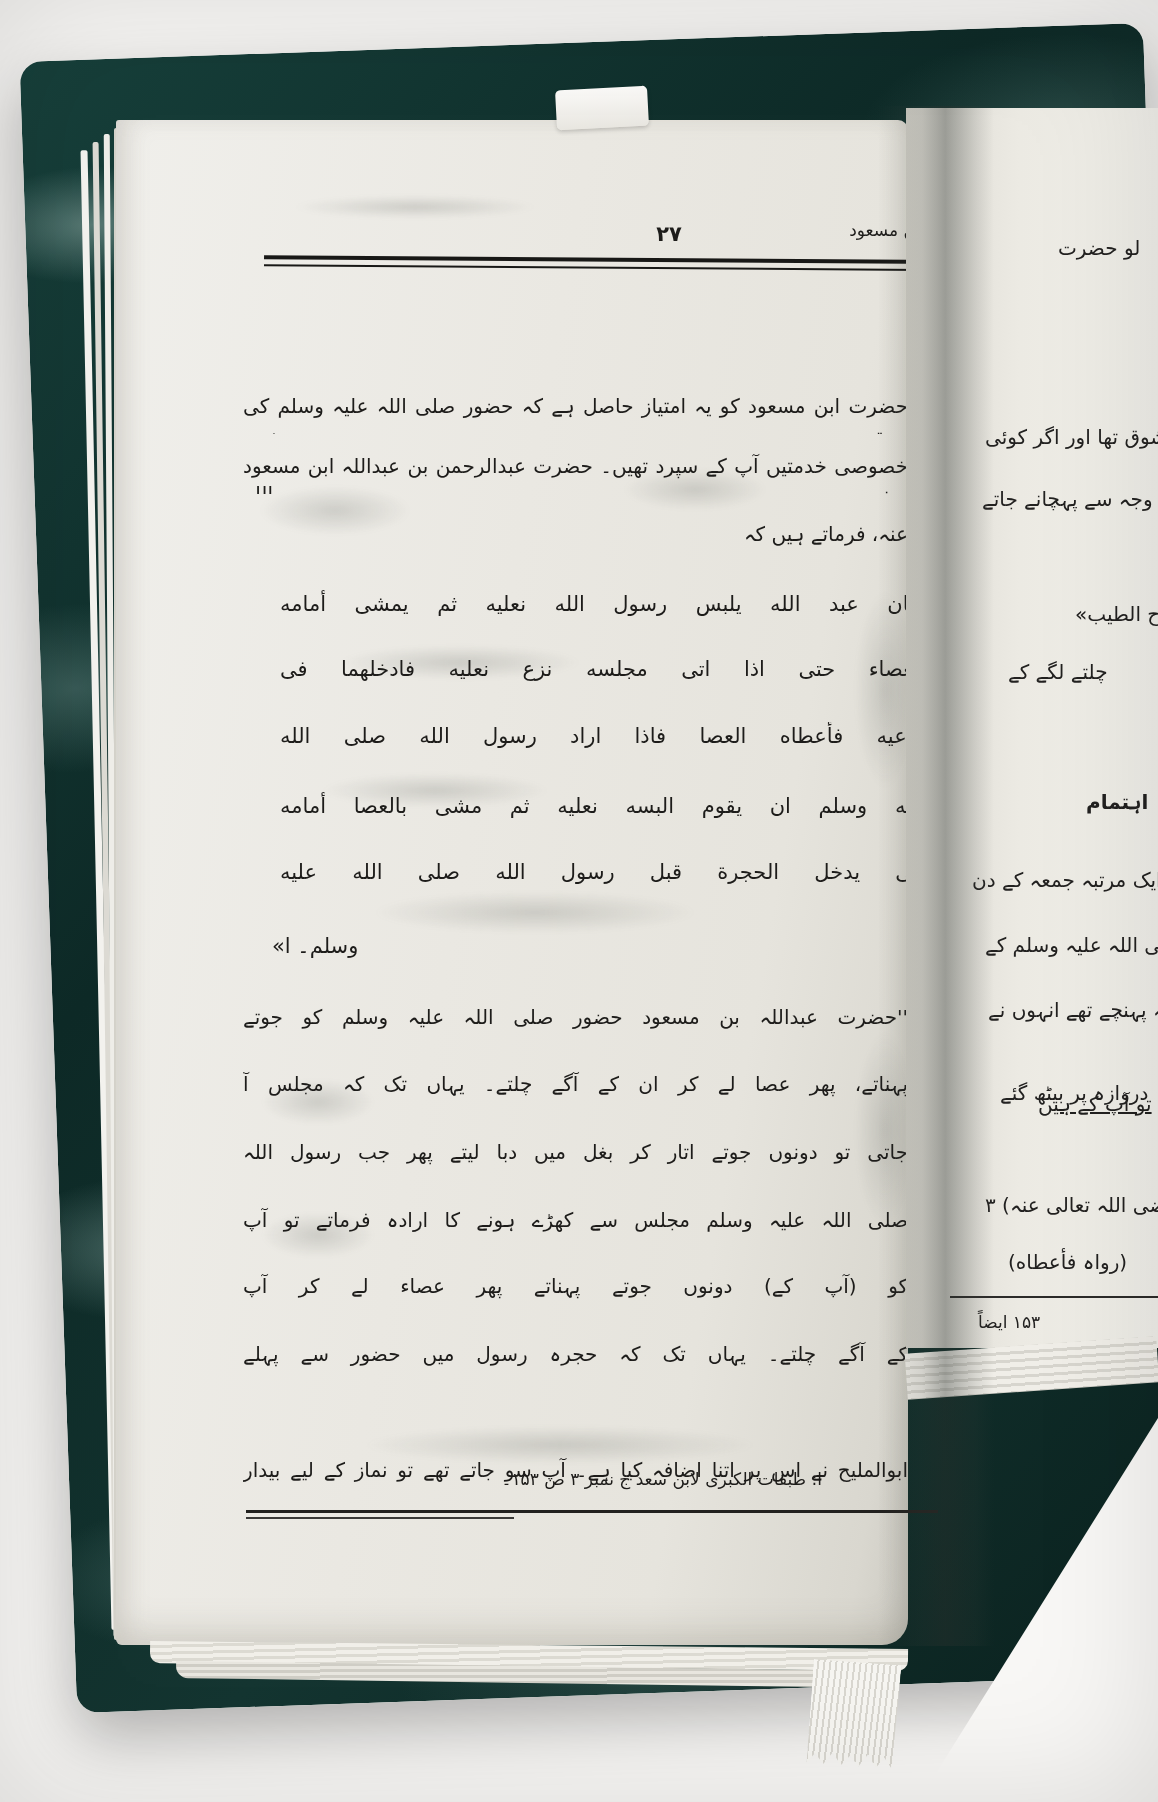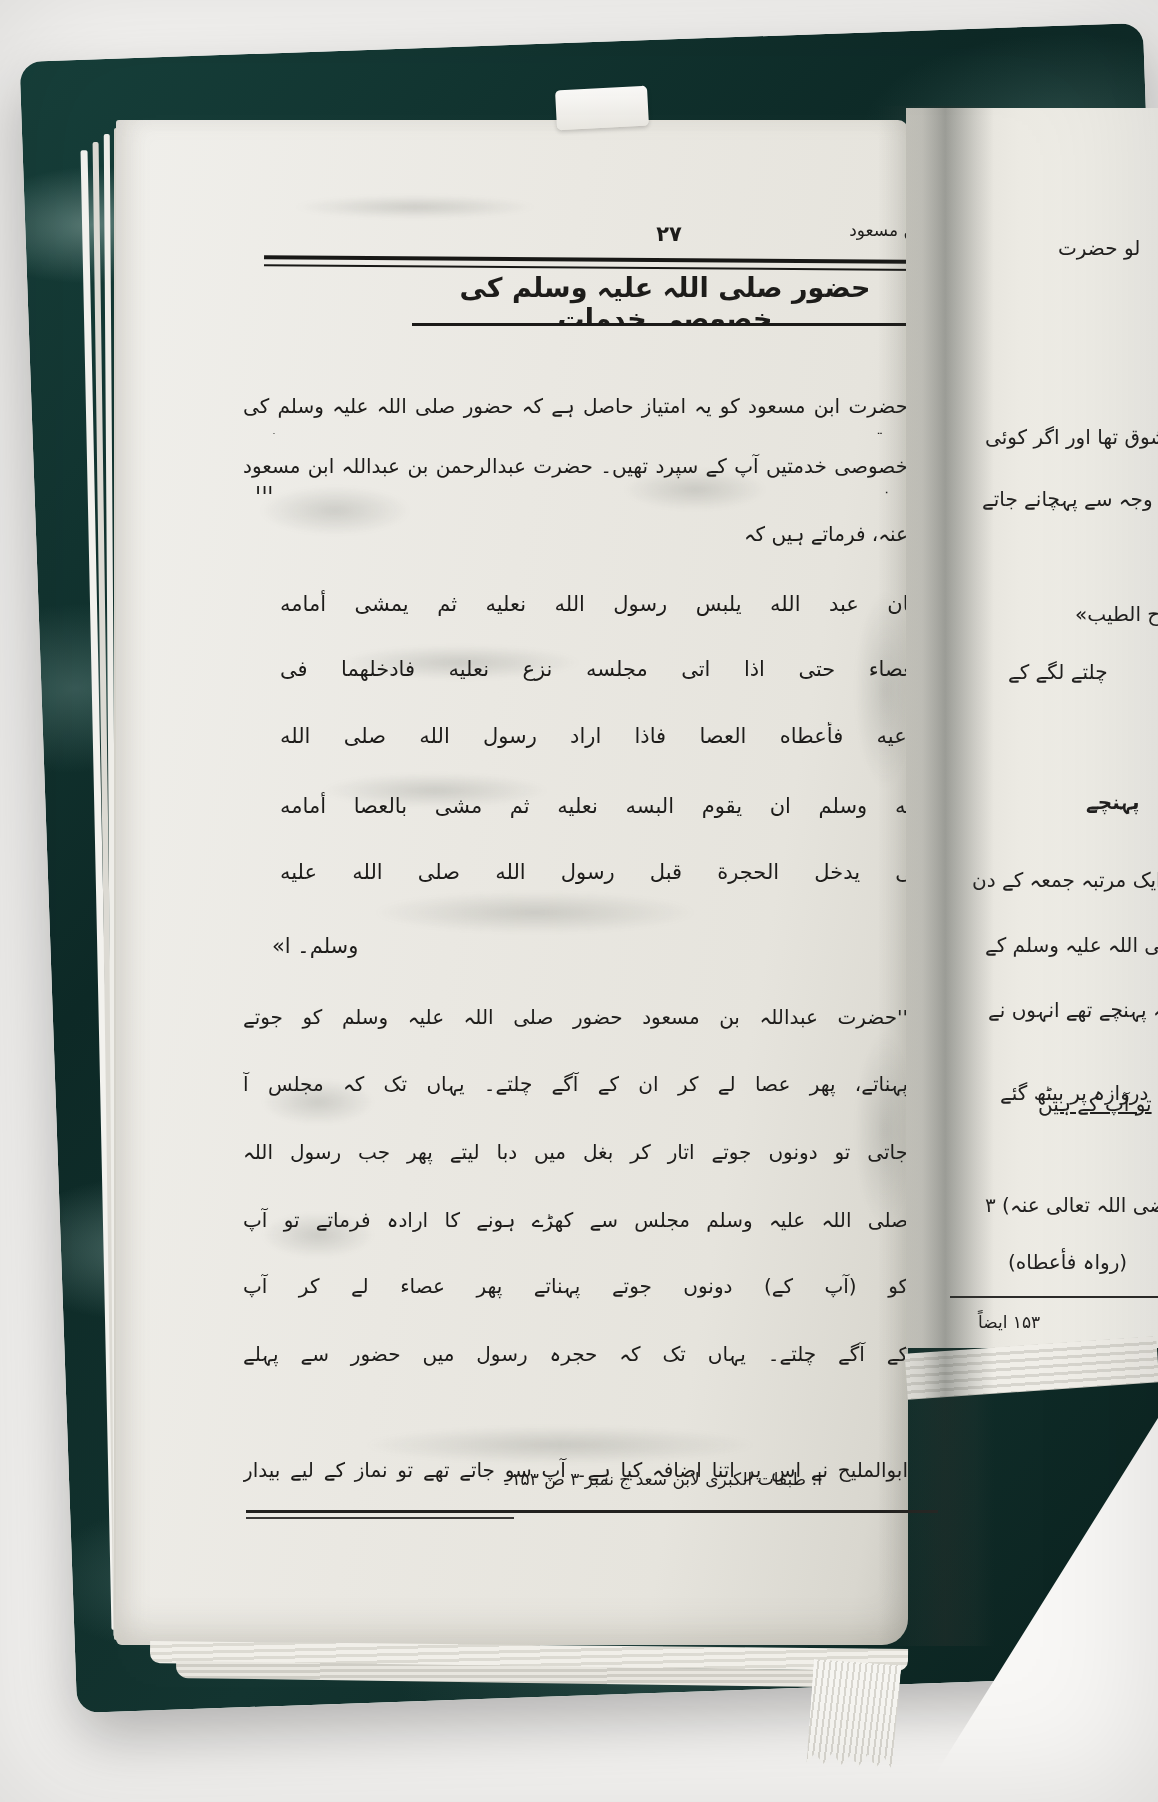--- a/index.html
+++ b/index.html
@@ -129,21 +129,20 @@
     <div class="smudge" style="left:127px; top:1085px;width:150px; height:60px;"></div>
     <div class="smudge" style="left:184px; top:1300px;width:520px; height:50px;"></div>
     <div class="smudge" style="left:729px; top:440px; width:80px;  height:260px;"></div>
     <div class="smudge" style="left:729px; top:880px; width:80px;  height:260px;"></div>
 
     <div class="lp-text page-number">۲۷</div>
     <div class="lp-text running-title">حضرت عبداللہ ابن مسعود</div>
     <div class="honorific"></div>
     <div class="header-rule"></div>
 
-    <div class="lp-text chapter-heading">حضور صلی اللہ علیہ وسلم کی خصوصی خدمات</div>
 
     <div class="lp-text bline" style="top:272px;">حضرت ابن مسعود کو یہ امتیاز حاصل ہے کہ حضور صلی اللہ علیہ وسلم کی بہت سی</div>
     <div class="lp-text bline" style="top:332px;">خصوصی خدمتیں آپ کے سپرد تھیں۔ حضرت عبدالرحمن بن عبداللہ ابن مسعود رضی اللہ</div>
     <div class="lp-text bline align-right" style="top:400px;">عنہ، فرماتے ہیں کہ</div>
 
     <div class="lp-text aline" style="top:470px;">«کان عبد الله یلبس رسول الله نعلیه ثم یمشی أمامه</div>
     <div class="lp-text aline" style="top:535px;">بالعصاء حتی اذا اتی مجلسه نزع نعلیه فادخلهما فی</div>
     <div class="lp-text aline" style="top:602px;">ذراعیه فأعطاه العصا فاذا اراد رسول الله صلی الله</div>
     <div class="lp-text aline" style="top:672px;">علیه وسلم ان یقوم البسه نعلیه ثم مشی بالعصا أمامه</div>
     <div class="lp-text aline" style="top:738px;">حتی یدخل الحجرة قبل رسول الله صلی الله علیه</div>
@@ -162,21 +161,21 @@
     <div class="foot-sep2"></div>
     <div class="lp-text footnote">ا: طبقات الکبری لابن سعد ج نمبر ۳ ص ۱۵۳۔</div>
   </div>
 
   <div class="right-page">
     <div class="frag" style="left:152px; top:128px;">لو حضرت</div>
     <div class="frag" style="left:79px;  top:317px;">بہت شوق تھا اور اگر کوئی</div>
     <div class="frag" style="left:76px;  top:379px;">کی وجہ سے پہچانے جاتے</div>
     <div class="frag" style="left:169px; top:494px;">ح الطیب»</div>
     <div class="frag" style="left:102px; top:552px;">چلتے لگے کے</div>
-    <div class="frag" style="left:180px; top:682px; font-weight:bold;">پہنچے</div>
+    <div class="frag" style="left:180px; top:682px; font-weight:bold;">اہتمام</div>
     <div class="frag" style="left:66px;  top:760px;">کہ ایک مرتبہ جمعہ کے دن</div>
     <div class="frag" style="left:79px;  top:825px;">صلی اللہ علیہ وسلم کے</div>
     <div class="frag" style="left:82px;  top:890px;">نہ پہنچے تھے انہوں نے</div>
     <div class="frag" style="left:94px;  top:973px;">دروازہ پر بیٹھ گئے</div>
     <div class="frag" style="left:132px; top:984px;text-decoration:underline;">تو آپ کے ہیں</div>
     <div class="frag" style="left:79px;  top:1085px;">(رضی اللہ تعالی عنہ) ۳</div>
     <div class="frag" style="left:102px; top:1142px;">(رواہ فأعطاه)</div>
     <div class="rp-rule"></div>
     <div class="frag" style="left:72px; top:1204px; font-size:17px;">۱۵۳ ایضاً</div>
   </div>

